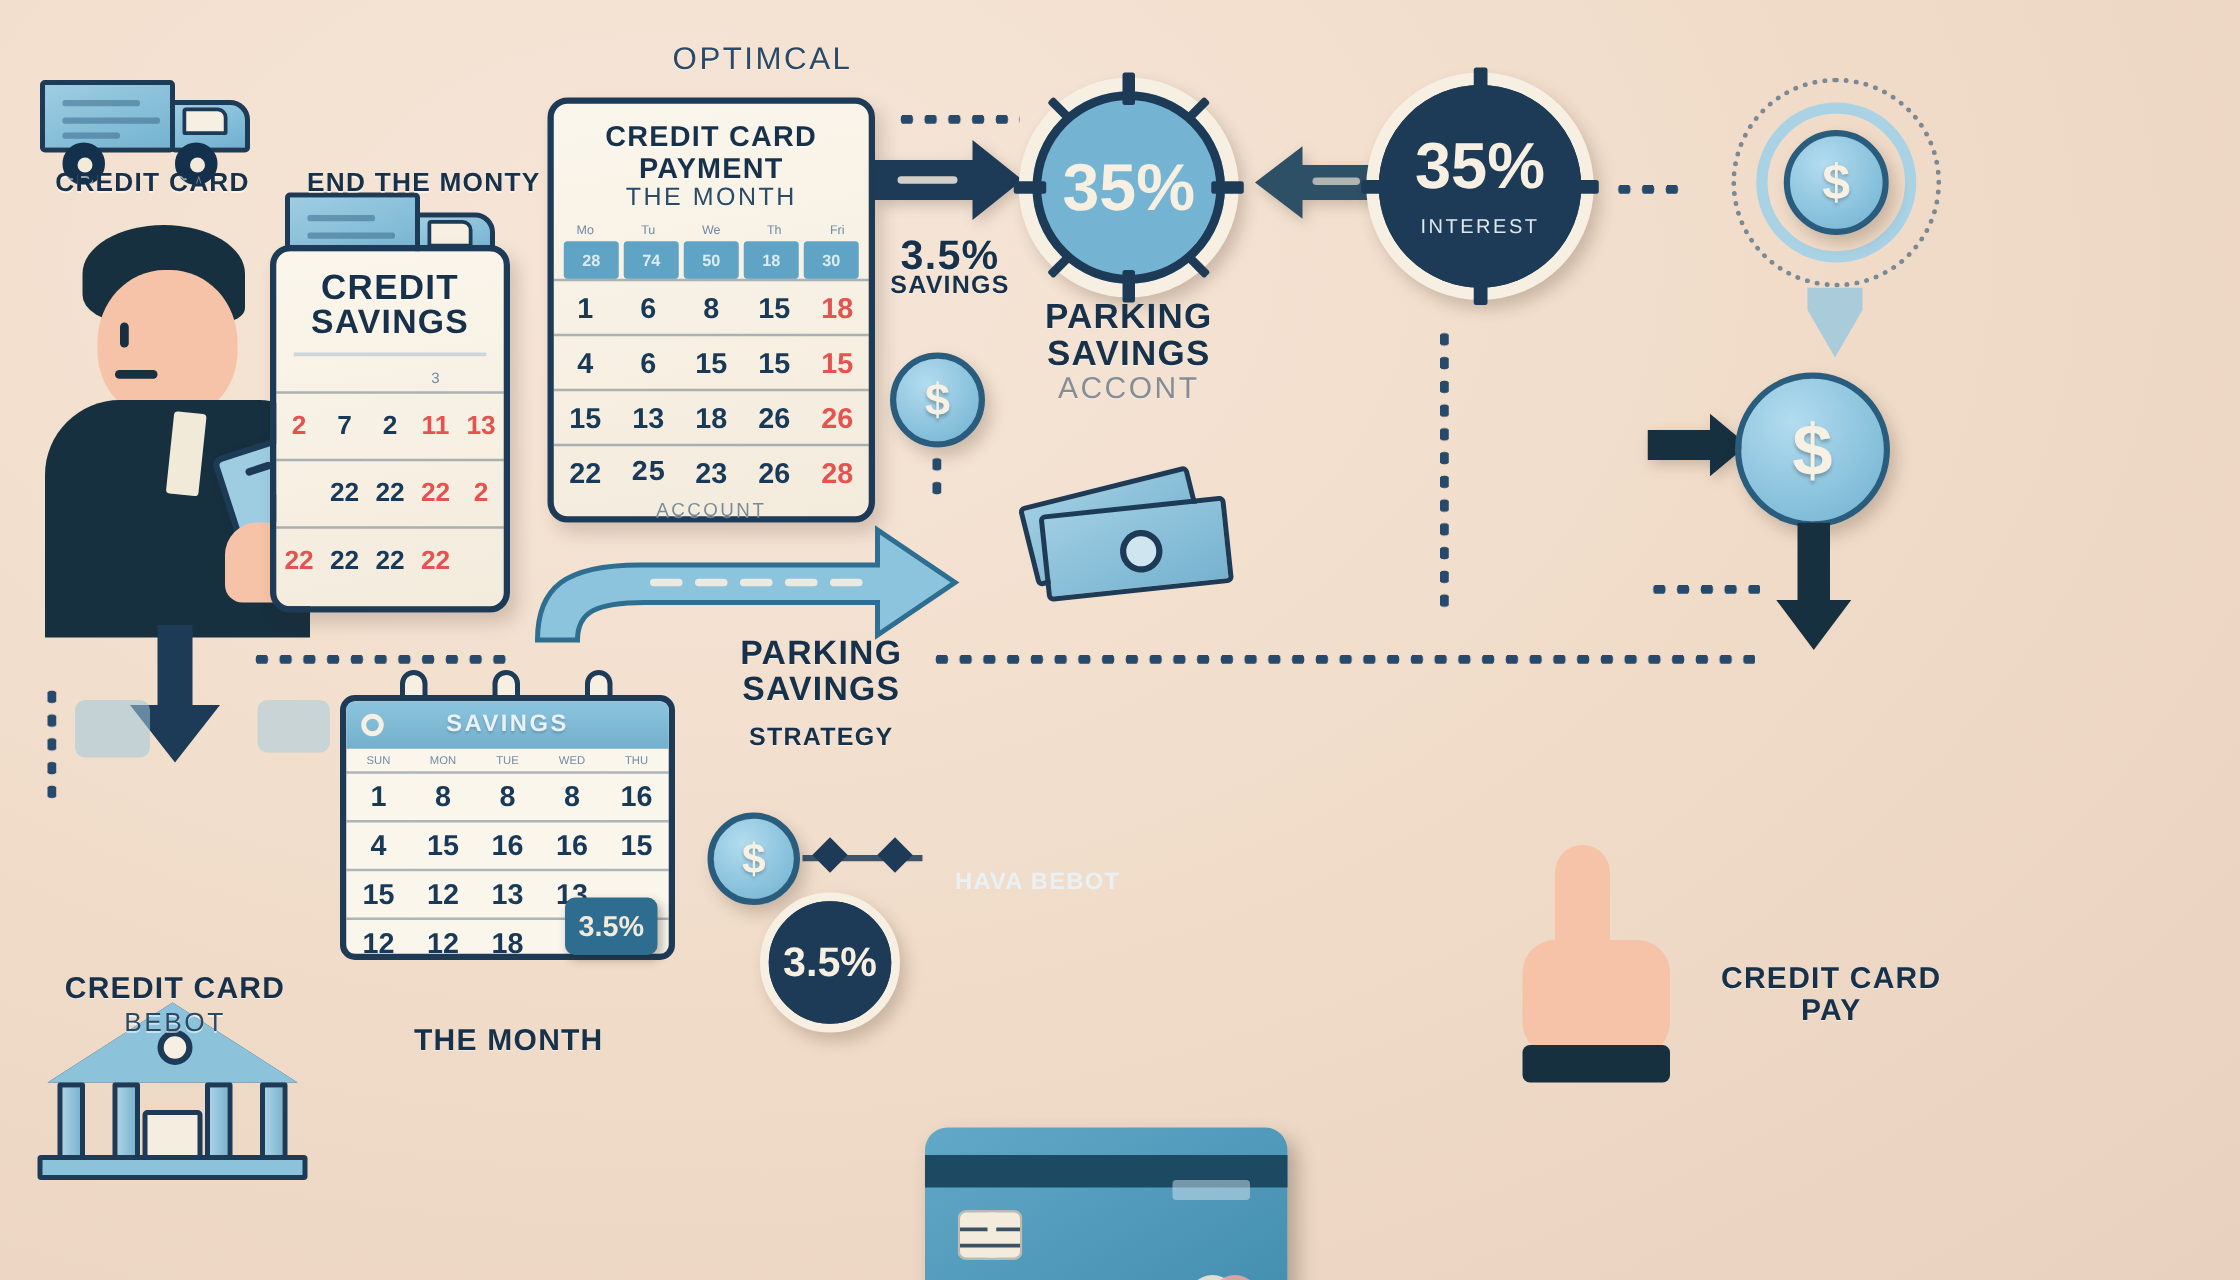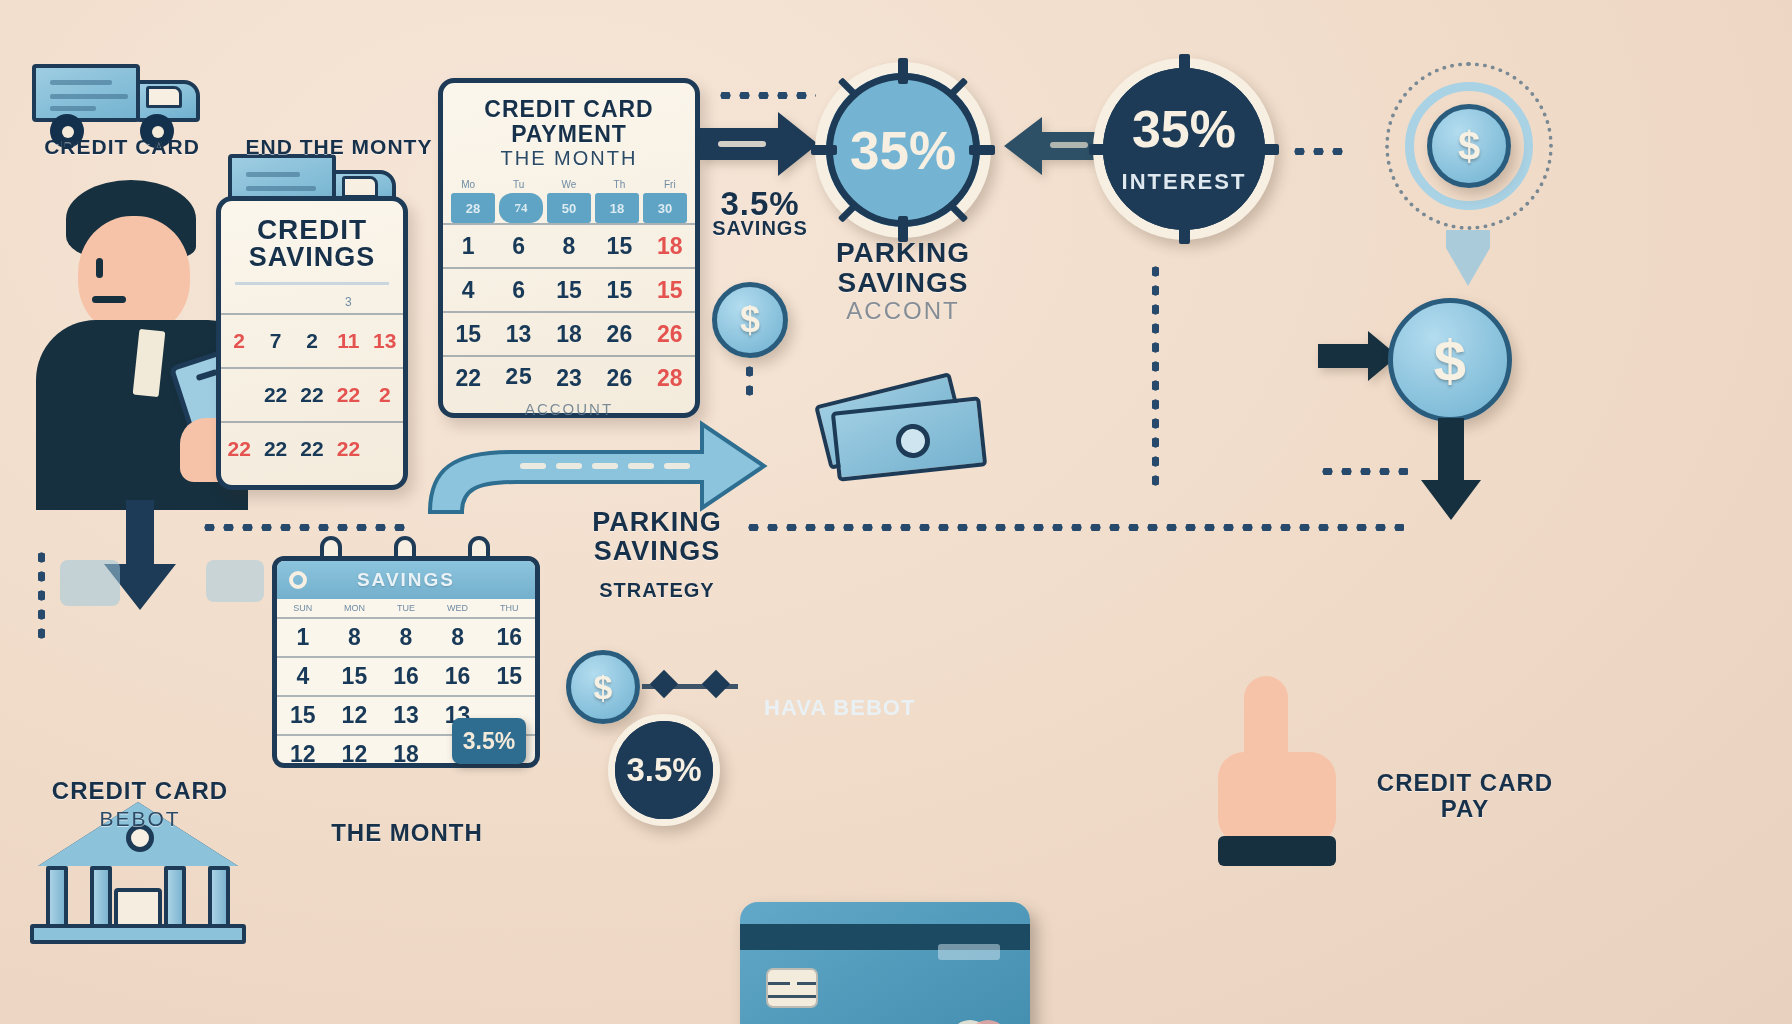--- a/index.html
+++ b/index.html
@@ -164,20 +164,21 @@
   .note {
     position:absolute; background: linear-gradient(160deg,#9ecde2,#76b2cf);
     border: 4px solid #1d3b57; border-radius: 5px;
   }
 </style>
 </head>
 <body>
 
 <div id="canvas">
 
+  <div class="abs lbl lbl-thin" style="left:470px; top:34px; width:280px; font-size:25px;">OPTIMCAL</div>
 
   <div class="abs truck" style="left:32px; top:58px;">
     <div class="body"></div>
     <div class="scribble" style="left:18px; top:22px; width:62px;"></div>
     <div class="scribble" style="left:18px; top:36px; width:78px;"></div>
     <div class="scribble" style="left:18px; top:48px; width:46px;"></div>
     <div class="cab"></div>
     <div class="win"></div>
     <div class="wheel w1"></div>
     <div class="wheel w2"></div>
@@ -245,21 +246,21 @@
     <div class="lbl lbl-thin" style="font-size:20px; margin-top:1px;">THE MONTH</div>
     <div class="cal-grid" id="pc-head" style="grid-template-columns:repeat(5,1fr); margin-top:6px; height:18px; font-size:10px;">
         <div class="cal-cell cal-hdr">Mo</div>
         <div class="cal-cell cal-hdr">Tu</div>
         <div class="cal-cell cal-hdr">We</div>
         <div class="cal-cell cal-hdr">Th</div>
         <div class="cal-cell cal-hdr">Fri</div>
       </div>
     <div class="cal-grid" id="pc-hl" style="grid-template-columns:repeat(5,1fr); height:30px; font-size:13px; padding:0 8px; gap:4px;">
         <div class="cal-cell" style="background: rgb(95, 164, 196); color: rgb(220, 235, 242); border-radius: 3px;">28</div>
-        <div class="cal-cell" style="background: rgb(95, 164, 196); color: rgb(220, 235, 242); border-radius: 13px; font-family: Liberation Serif, serif;">74</div>
+        <div class="cal-cell" style="background: rgb(95, 164, 196); color: rgb(220, 235, 242); border-radius: 3px;">74</div>
         <div class="cal-cell" style="background: rgb(95, 164, 196); color: rgb(220, 235, 242); border-radius: 3px;">50</div>
         <div class="cal-cell" style="background: rgb(95, 164, 196); color: rgb(220, 235, 242); border-radius: 3px;">18</div>
         <div class="cal-cell" style="background: rgb(95, 164, 196); color: rgb(220, 235, 242); border-radius: 3px;">30</div>
       </div>
     <div class="cal-grid" id="pc-body" style="grid-template-columns:repeat(5,1fr); font-size:23px;">
         <div class="cal-cell" style="height: 44px; border-top: 2px solid rgba(29, 59, 87, 0.35);">1</div>
         <div class="cal-cell" style="height: 44px; border-top: 2px solid rgba(29, 59, 87, 0.35);">6</div>
         <div class="cal-cell" style="height: 44px; border-top: 2px solid rgba(29, 59, 87, 0.35);">8</div>
         <div class="cal-cell" style="height: 44px; border-top: 2px solid rgba(29, 59, 87, 0.35);">15</div>
         <div class="cal-cell red" style="height: 44px; border-top: 2px solid rgba(29, 59, 87, 0.35);">18</div>
@@ -325,21 +326,21 @@
   <div class="dots-v" style="left:1152px; top:262px; height:230px;"></div>
 
   <svg class="arrow-l" style="left:1002px; top:116px;" width="110" height="60" viewBox="0 0 110 60">
     <path d="M110 16 H40 V1 L2 30 L40 59 V44 H110 Z" fill="#2e5066"></path>
     <rect x="48" y="26" width="38" height="6" rx="3" fill="#e8e0d0" opacity=".7"></rect>
   </svg>
 
   <div class="abs" style="left:1093px; top:58px; width:182px; height:182px;">
     <div class="circ" style="position:absolute; inset:0; background:#1d3b57; border:10px solid #f6efe2; outline:7px solid #1d3b57; outline-offset:-17px;">
       <div style="color:#f6efe2; font-size:52px; font-weight:bold; line-height:1;">35%</div>
-      <div style="color:#dfe8ef; font-size:22px; font-weight:bold; letter-spacing:2px; margin-top:14px;">INTEREST</div>
+      <div style="color:#dfe8ef; font-size:16px; font-weight:normal; letter-spacing:2px; margin-top:14px;">INTEREST</div>
     </div>
     <div class="tick" style="left:86px; top:-4px; width:11px; height:24px;"></div>
     <div class="tick" style="left:86px; bottom:-4px; width:11px; height:24px;"></div>
     <div class="tick" style="left:-4px; top:86px; width:24px; height:11px;"></div>
     <div class="tick" style="right:-4px; top:86px; width:24px; height:11px;"></div>
   </div>
 
   <div class="abs" style="left:1385px; top:62px; width:168px; height:168px;">
     <div class="abs" style="inset:0; border:4px dotted #2c5472; border-radius:50%; opacity:.6;"></div>
     <div class="abs" style="left:20px; top:20px; right:20px; bottom:20px; border:9px solid #a9d2e5; border-radius:50%;"></div>
@@ -460,21 +461,21 @@
       <div class="chipdiv"></div>
     </div>
 
     <div class="brandname" style="left:24px; top:150px; font-size:17px; opacity:0;"></div>
     <div class="abs" style="right:22px; top:118px; width:58px; height:40px;">
       <div class="abs" style="left:0; top:0; width:40px; height:40px; border-radius:50%; background:#f0e7d6; opacity:.9;"></div>
       <div class="abs" style="left:18px; top:0; width:40px; height:40px; border-radius:50%; background:#f0a8a0; opacity:.85;"></div>
     </div>
     <div class="abs" style="right:30px; top:42px; width:62px; height:16px; background:#cfe3ee; opacity:.5; border-radius:3px;"></div>
   </div>
-  <div class="abs lbl" style="left:740px; top:696px; width:200px; font-size:22px; color:#e9f1f5; text-align:left; padding-left:24px; text-shadow:none;">HAVA BEBOT</div>
+  <div class="abs lbl" style="left:740px; top:696px; width:200px; font-size:19px; color:#e9f1f5; text-align:left; padding-left:24px; text-shadow:none;">HAVA BEBOT</div>
 
   <div class="abs" style="left:1212px; top:676px; width:132px; height:200px;">
     <div class="abs" style="left:32px; top:0; width:44px; height:122px; background:#f6c3a8; border-radius:24px 24px 0 0;"></div>
     <div class="abs" style="left:6px; top:76px; width:118px; height:92px; background:#f6c3a8; border-radius:26px;"></div>
     <div class="abs" style="left:6px; top:160px; width:118px; height:30px; background:#16303f; border-radius:6px;"></div>
   </div>
 
   <div class="abs" style="left:1350px; top:770px; width:230px;">
     <div class="lbl" style="font-size:24px;">CREDIT CARD</div>
     <div class="lbl" style="font-size:24px;">PAY</div>

